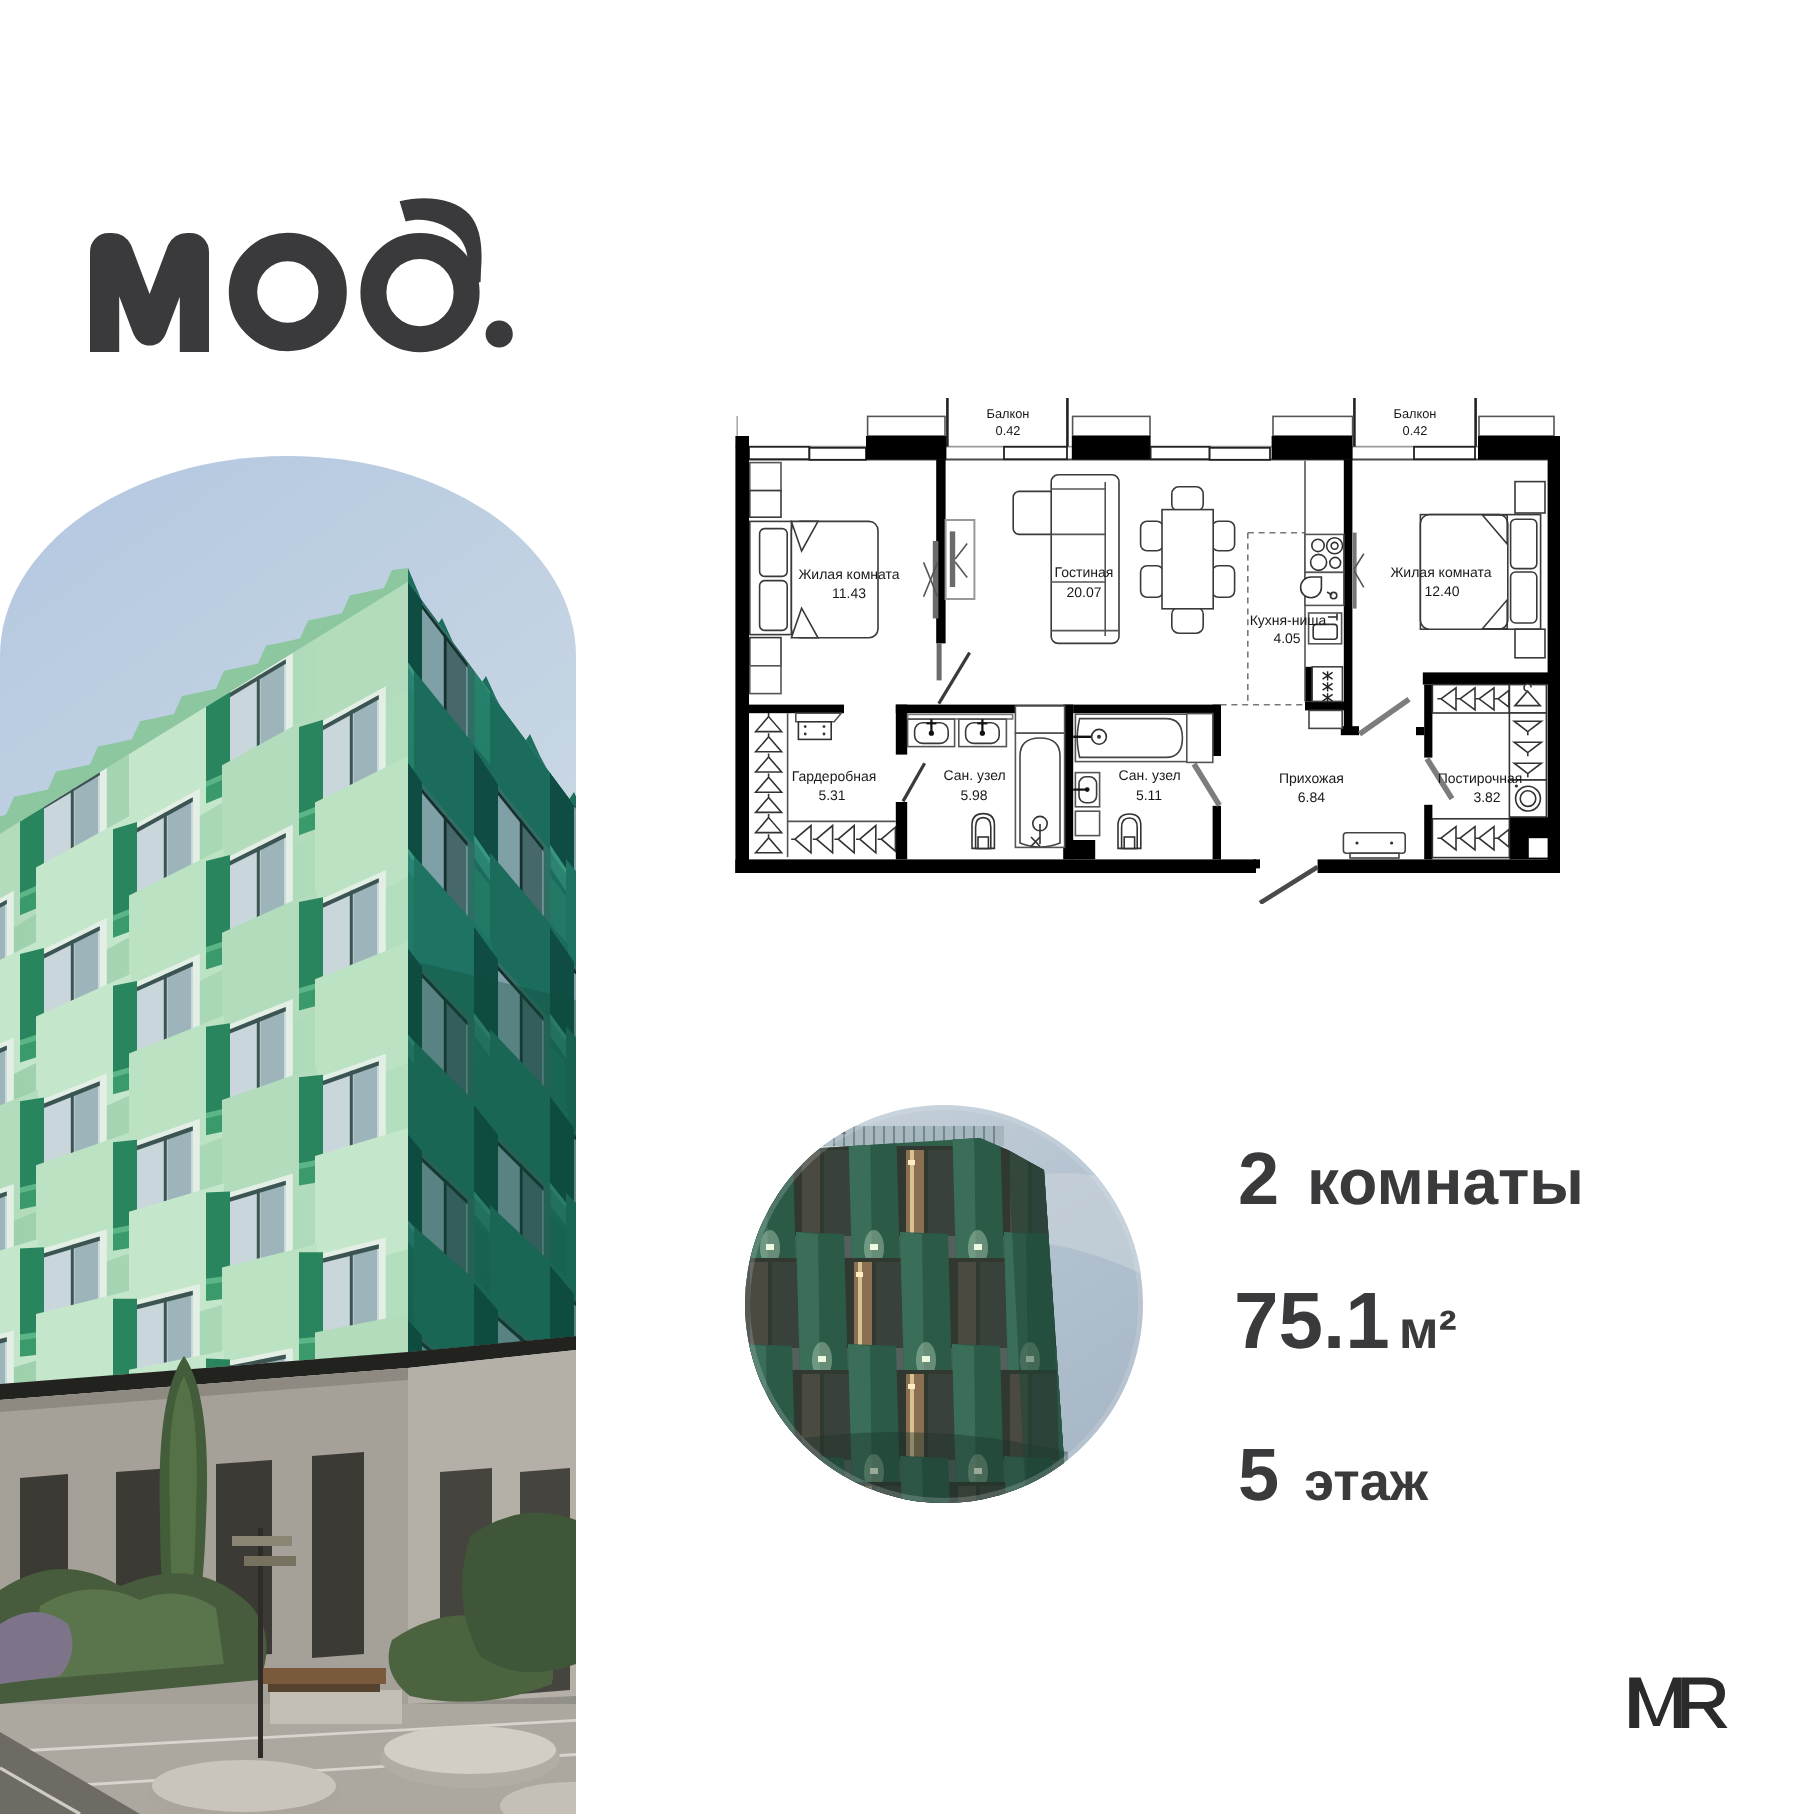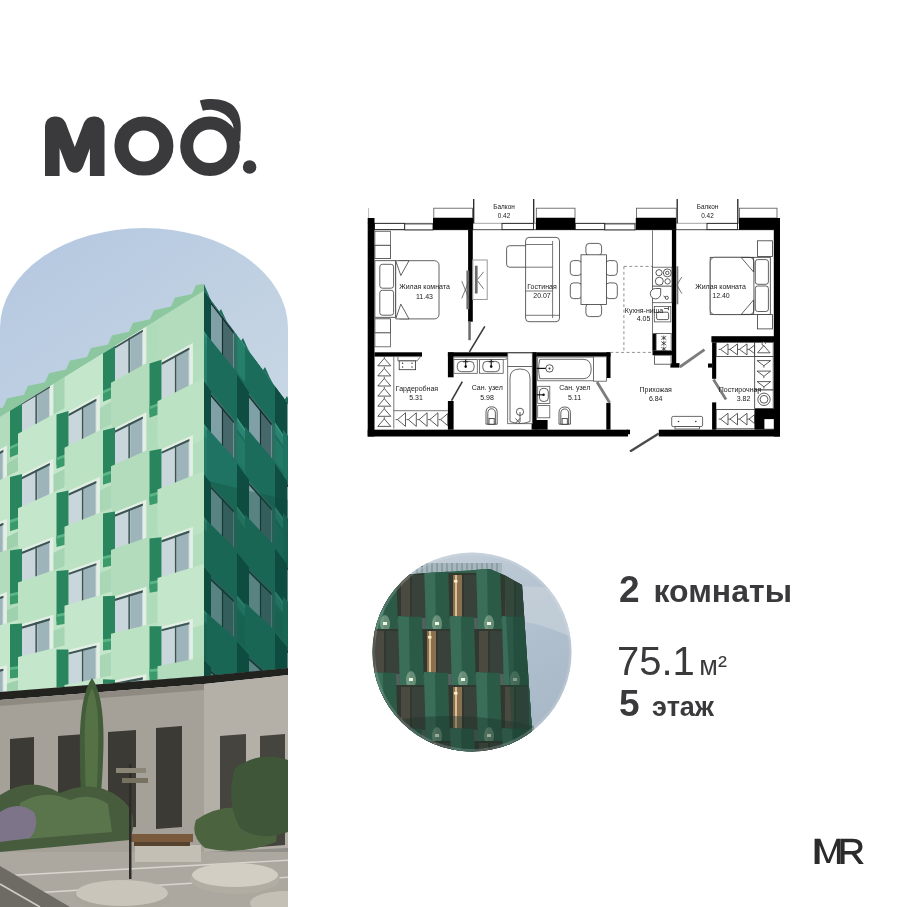--- a/index.html
+++ b/index.html
@@ -1127,22 +1127,22 @@
 
 <path d="M0,172 Q80,155 162,174 L162,201 L0,201 Z" fill="#1c332b" opacity="0.4"></path>
 
 <polygon points="132,23 150,33 161,193 150,201 141,201" fill="#1d4336" opacity="0.5"></polygon>
 <circle cx="100" cy="100" r="98.5" fill="none" stroke="#e8edf0" stroke-opacity="0.2" stroke-width="3"></circle>
 </g>
 </svg>
 
 <div class="abs" style="left:619px;top:571.4px;font-weight:bold;color:#3a3a3c;filter:opacity(0.999);font-size:37px;line-height:1"><span>2</span><span style="font-size:32px;margin-left:5px"> комнаты</span></div>
 
-<div class="abs" style="left:617px;top:640.5px;font-weight:normal;color:#3a3a3c;filter:opacity(0.999);font-size:40px;line-height:1"><span>75.1</span><span style="font-size:27px;margin-left:-3px"> м²</span></div>
-
-<div class="abs" style="left:619px;top:685px;font-weight:bold;color:#3a3a3c;filter:opacity(0.999);font-size:37px;line-height:1"><span>5</span><span style="font-size:27px;margin-left:5px"> этаж</span></div>
+<div class="abs" style="left:617px;top:640.5px;font-weight:bold;color:#3a3a3c;filter:opacity(0.999);font-size:40px;line-height:1"><span>75.1</span><span style="font-size:27px;margin-left:-3px"> м²</span></div>
+
+<div class="abs" style="left:619px;top:719px;font-weight:bold;color:#3a3a3c;filter:opacity(0.999);font-size:37px;line-height:1"><span>5</span><span style="font-size:27px;margin-left:5px"> этаж</span></div>
 
 <svg class="abs" style="left:812px;top:836px" width="56" height="32" viewBox="0 0 56 32">
   <g fill="#2b2b2b">
     <path d="M2.6,28 L2.6,2.7 L8.3,2.7 L16.4,23.5 L24.5,2.7 L28.6,2.7 L28.6,28 L24.9,28 L24.9,9.5 L17.9,27 L14.6,27 L7.6,9.3 L7.6,28 Z"></path>
     <path d="M28.6,28 L28.6,2.7 L40.5,2.7 Q50.5,2.7 50.5,10.6 Q50.5,16.6 44.3,18 L51.8,28 L46.9,28 L39.8,18.4 L32.6,18.4 L32.6,28 Z M32.6,15 L40.2,15 Q46.4,15 46.4,10.7 Q46.4,6.2 40.2,6.2 L32.6,6.2 Z"></path>
   </g>
 </svg>
 
 </body></html>

